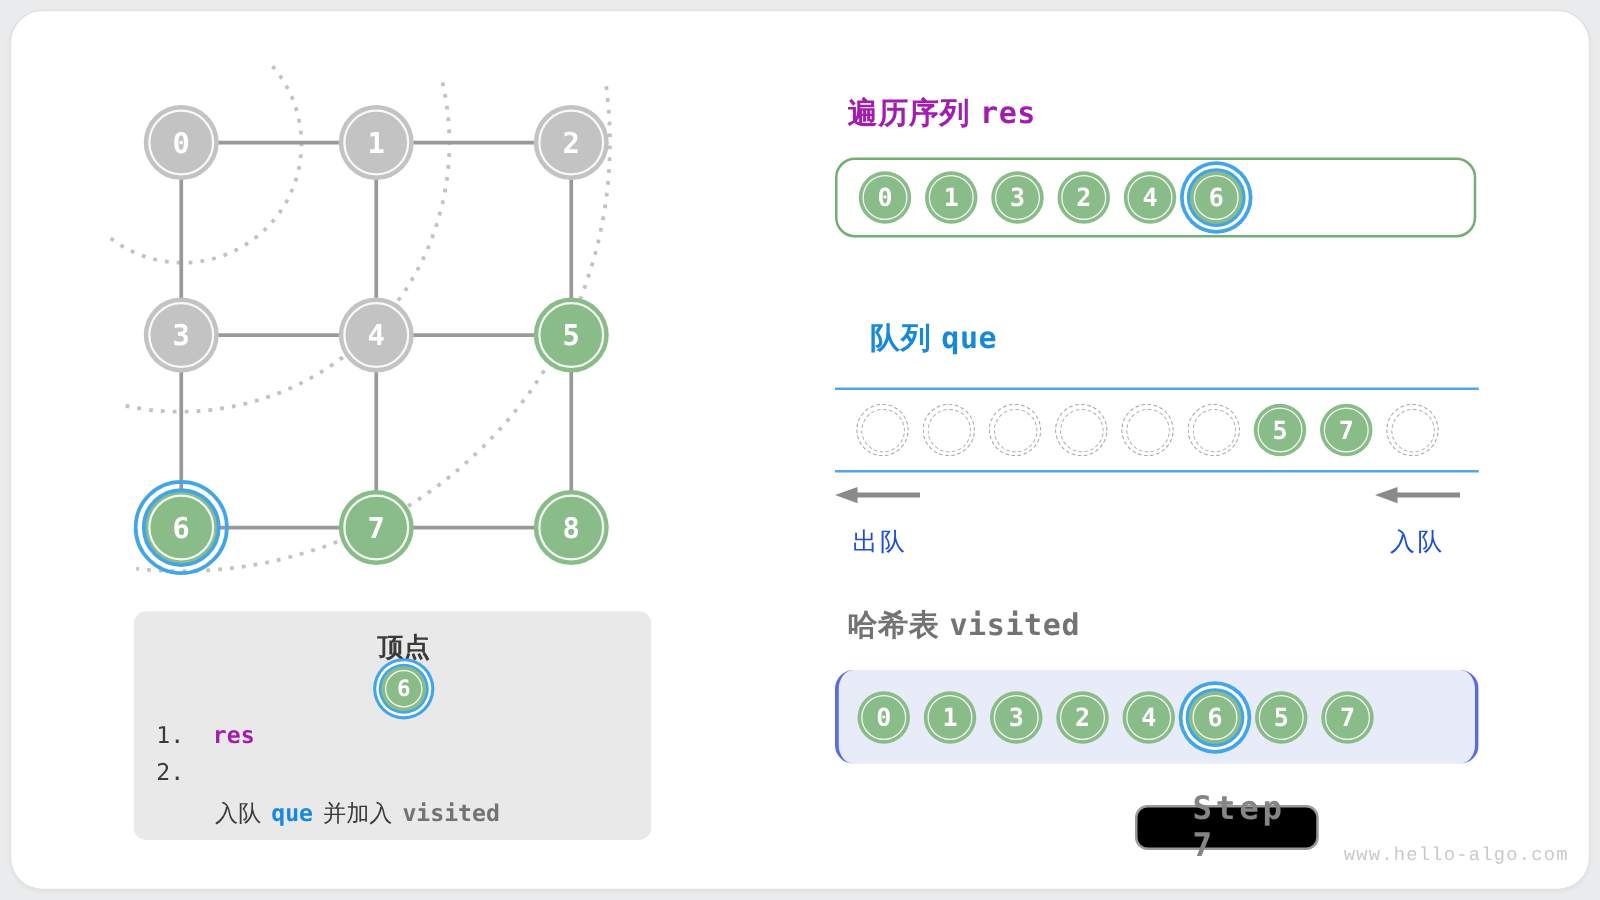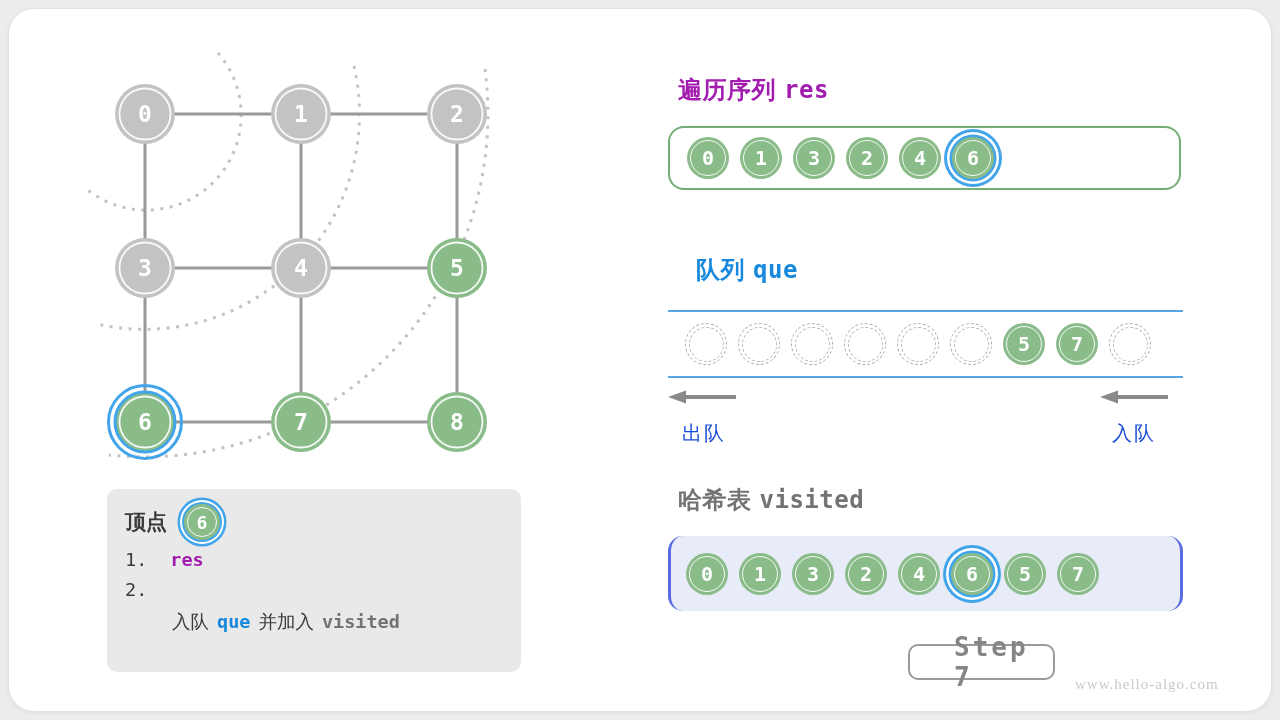--- a/index.html
+++ b/index.html
@@ -34,32 +34,32 @@
   .slot{box-sizing:border-box;flex:0 0 auto;width:42px;height:42px;border-radius:50%;
     border:1.6px dashed #aaa;position:relative;background:#fff;}
   .slot::after{content:"";position:absolute;inset:2.5px;border:1.6px dashed #b6b6b6;border-radius:50%;}
 
   .arrow-group{position:absolute;color:#1d4ed8;font-size:20px;}
   .arrow-group .lbl{margin-top:10px;margin-left:14px;letter-spacing:2px;}
   .arrow-group.right .lbl{margin-left:12px;}
 
   .info-box{position:absolute;left:107px;top:489px;width:414px;height:183px;background:#e9e9e9;
     border-radius:10px;box-sizing:border-box;padding:15px 0 0 18px;color:#3a3a3a;}
-  .info-title{display:flex;align-items:center;gap:11px;font-weight:bold;font-size:21px;}
+  .info-title{display:flex;align-items:center;gap:1px;font-weight:bold;font-size:21px;flex-direction:column;}
   .info-line{font-size:18.5px;margin-top:9px;display:flex;align-items:baseline;white-space:nowrap;}
   .info-line:first-of-type{margin-top:14px;}
   .info-line .num{font-family:"DejaVu Sans Mono","Liberation Mono",monospace;margin-right:15px;}
   .info-line.indent{padding-left:47px;}
   .code-word{font-family:"DejaVu Sans Mono","Liberation Mono",monospace;font-weight:bold;margin:0 8px;}
 
-  .step-badge{position:absolute;left:908px;top:644px;width:147px;height:36px;background:#ffffff;
+  .step-badge{position:absolute;left:908px;top:644px;width:147px;height:36px;background:#000000;
     border:2px solid #9a9a9a;border-radius:10px;box-sizing:border-box;display:flex;align-items:center;
     justify-content:center;font-family:"DejaVu Sans Mono","Liberation Mono",monospace;
     font-weight:bold;font-size:26px;color:#858585;letter-spacing:3px;padding-left:44px;}
-  .watermark{position:absolute;left:1075px;top:676px;font-family:Liberation Serif, serif;
+  .watermark{position:absolute;left:1075px;top:676px;font-family:Liberation Mono, monospace;
     font-size:15px;color:#c9c9c9;letter-spacing:1px;}
 </style>
 </head>
 <body>
 
 <div class="stage">
   <div class="card"></div>
 
   <svg class="graph-svg" width="540" height="480" viewBox="0 0 540 480">
     <g fill="none" stroke="#c2c2c2" stroke-width="3" stroke-dasharray="3 6.5">

